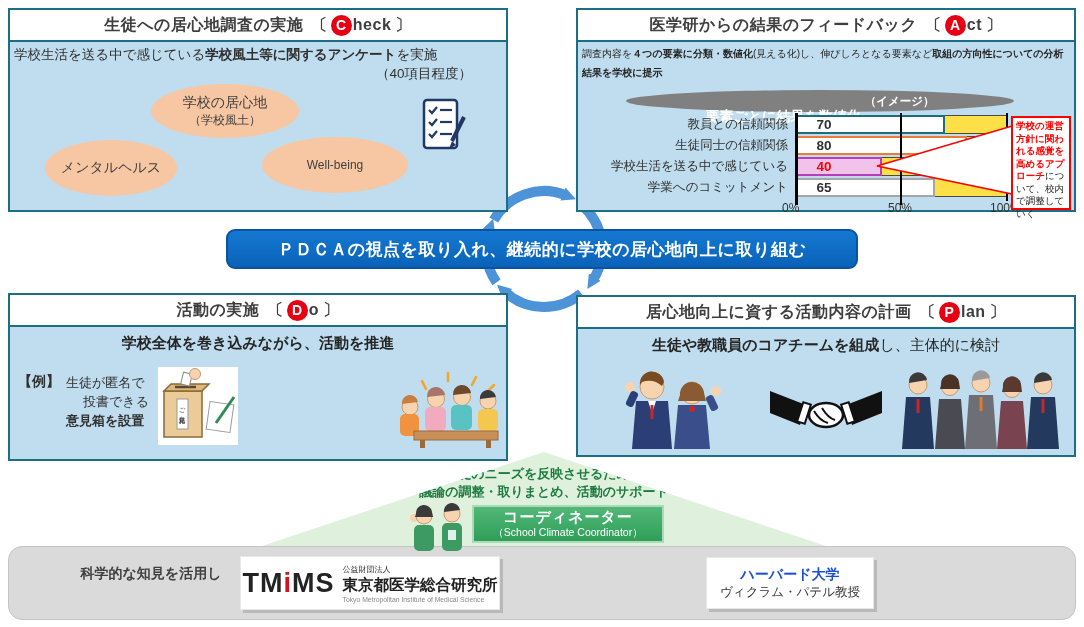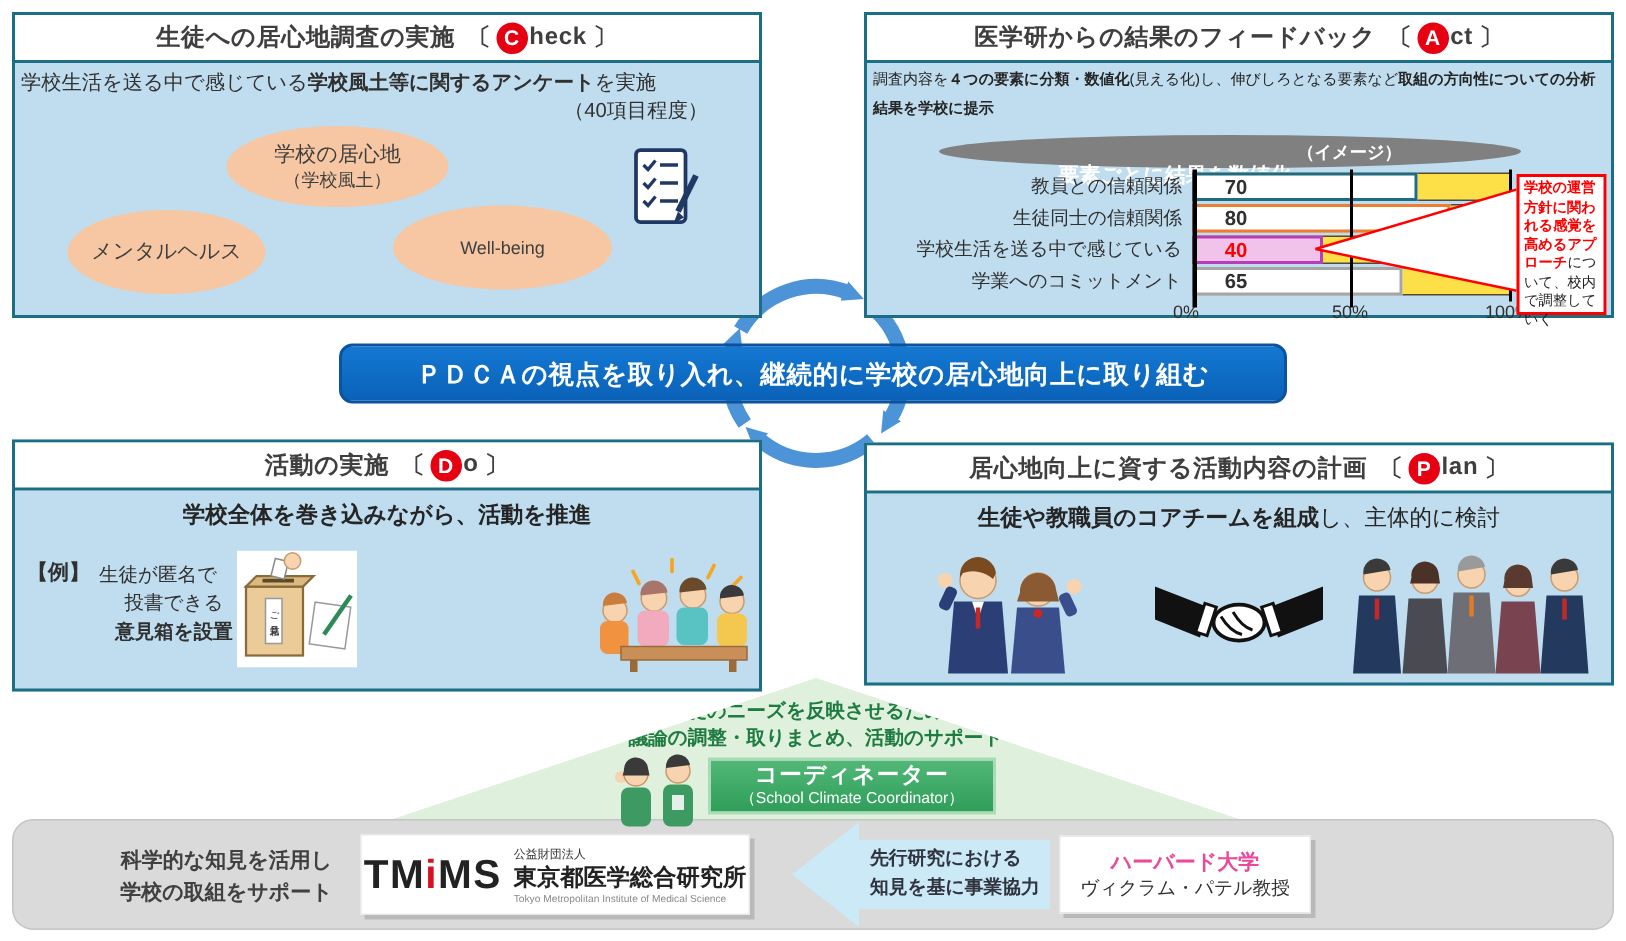--- a/index.html
+++ b/index.html
@@ -160,21 +160,21 @@
       <span class="badge">D</span>
       <span>o</span>
       <span class="bracket-c">〕</span>
     </div>
     <div class="pbody">
       <div class="abs b" style="left:0;top:7px;width:100%;text-align:center;font-size:15px;color:#252525;">学校全体を巻き込みながら、活動を推進</div>
       <div class="abs b" style="left:8px;top:46px;font-size:14px;">【例】</div>
       <div class="abs" style="left:56px;top:46px;width:100px;font-size:13px;line-height:19px;color:#303030;">
         <span style="display:block;">生徒が匿名で</span>
         <span style="display:block;text-align:center;">投書できる</span>
-        <span style="display:block;text-align:center;" class="b">意見箱を設置</span>
+        <span style="display:block;" class="b">意見箱を設置</span>
       </div>
       <svg class="abs" style="left:148px;top:40px;" width="80" height="78" viewBox="0 0 80 78">
         <rect x="0" y="0" width="80" height="78" fill="#ffffff"></rect>
         <rect x="6" y="24" width="38" height="46" fill="#EBCB98" stroke="#8A6A3A" stroke-width="1.5"></rect>
         <polygon points="6,24 13,17 51,17 44,24" fill="#DDB87F" stroke="#8A6A3A" stroke-width="1.5"></polygon>
         <line x1="17" y1="20" x2="38" y2="20" stroke="#5a4a2a" stroke-width="2.5"></line>
         <rect x="19" y="32" width="11" height="30" fill="#fff" stroke="#999"></rect>
         <text x="24.5" y="36" font-size="6.5" fill="#333" writing-mode="tb" letter-spacing="0.5">ご意見箱</text>
         <rect x="24" y="6" width="9" height="12" fill="#fff" stroke="#888" transform="rotate(14 28 12)"></rect>
         <circle cx="37" cy="7" r="5.5" fill="#F8D3B0" stroke="#C79B6E"></circle>
@@ -287,40 +287,32 @@
   <div class="abs" style="left:472px;top:505px;width:192px;height:38px;z-index:2;background:linear-gradient(#52B878,#2F9E59);
               border:2px solid #A9DCB6;box-sizing:border-box;text-align:center;color:#fff;">
     <div class="b" style="font-size:15px;line-height:19px;letter-spacing:1px;">コーディネーター</div>
     <div style="font-size:10.5px;line-height:13px;">（School Climate Coordinator）</div>
   </div>
 
   <div class="abs" style="left:8px;top:546px;width:1068px;height:74px;background:#DADADA;border:1px solid #C4C4C4;border-radius:14px;box-sizing:border-box;z-index:1;"></div>
 
   <div class="abs b" style="left:36px;top:563px;width:230px;text-align:center;font-size:14px;color:#404040;line-height:21px;z-index:2;">
     <span style="display:block;">科学的な知見を活用し</span>
-    <span style="display:block;">学校の取組をサポート</span>
   </div>
 
   <div class="abs bevel" style="left:240px;top:556px;width:260px;height:54px;z-index:2;display:flex;align-items:center;justify-content:center;gap:8px;">
     <div style="font-size:27px;font-weight:bold;color:#222;letter-spacing:1px;white-space:nowrap;">
       <span>TM</span><span style="color:#D5121E;">i</span><span>MS</span>
     </div>
     <div style="text-align:left;">
       <div style="font-size:8px;color:#333;">公益財団法人</div>
       <div class="b" style="font-size:15.5px;color:#222;white-space:nowrap;">東京都医学総合研究所</div>
       <div style="font-size:6.8px;color:#8a8a8a;white-space:nowrap;">Tokyo Metropolitan Institute of Medical Science</div>
     </div>
   </div>
 
-  <div class="abs" style="left:528px;top:548px;width:172px;height:70px;background:#CBE9F7;z-index:2;
-              clip-path:polygon(0 50%, 26% 0, 26% 17%, 100% 17%, 100% 83%, 26% 83%, 26% 100%);">
-    <div class="b" style="position:absolute;left:52px;top:15px;font-size:12.5px;color:#30343f;line-height:19px;">
-      <span style="display:block;">先行研究における</span>
-      <span style="display:block;">知見を基に事業協力</span>
-    </div>
-  </div>
 
   <div class="abs bevel" style="left:706px;top:557px;width:168px;height:52px;z-index:2;display:flex;flex-direction:column;align-items:center;justify-content:center;">
-    <div class="b" style="font-size:14px;color:#ec4899;">ハーバード大学</div>
+    <div class="b" style="font-size:14px;color:#1d4ed8;">ハーバード大学</div>
     <div style="font-size:12.5px;color:#333;">ヴィクラム・パテル教授</div>
   </div>
 
 </div>
 
 </body></html>

